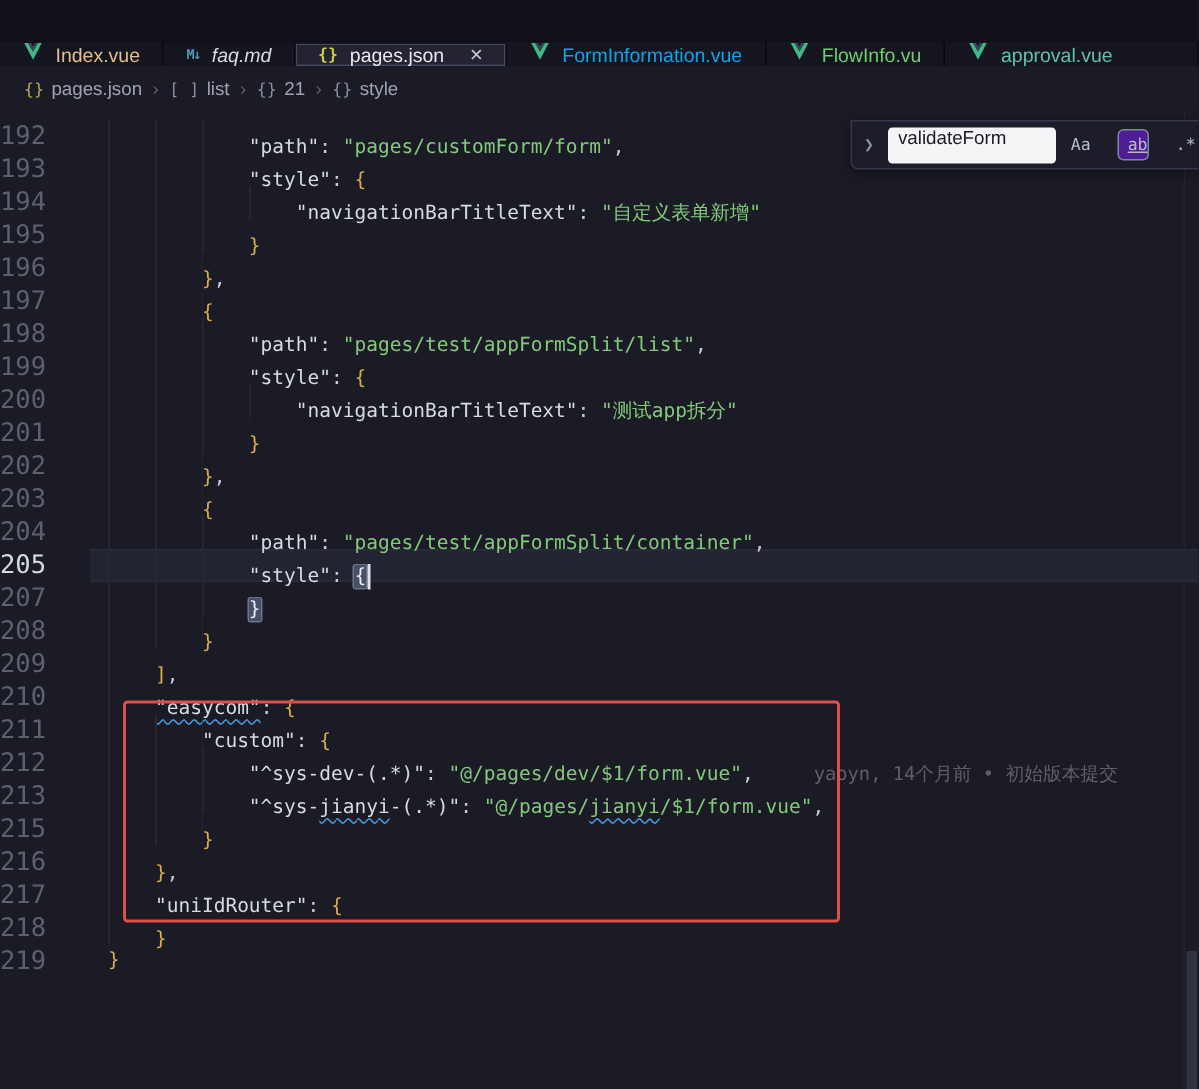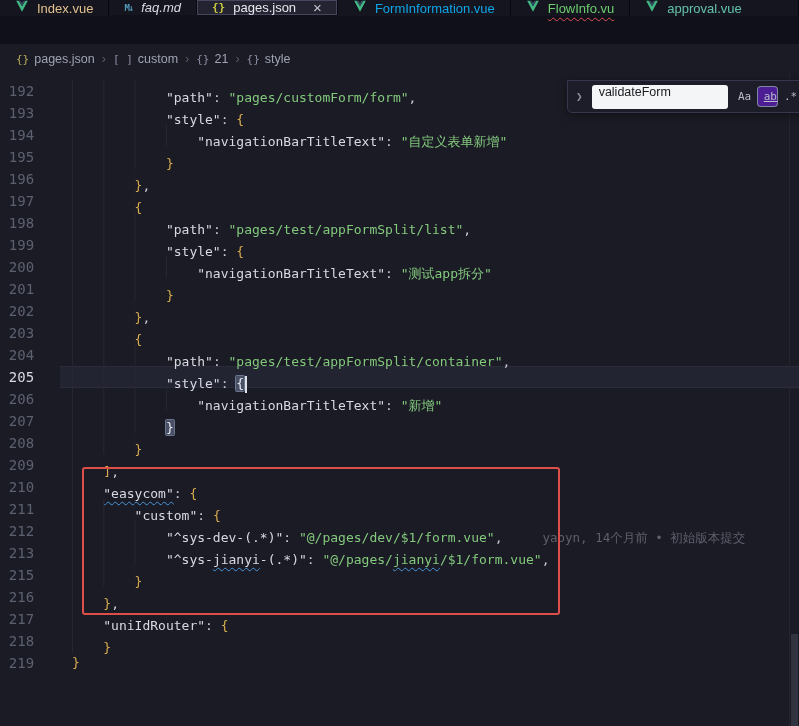--- a/index.html
+++ b/index.html
@@ -2,21 +2,21 @@
 <html><head>
 <meta charset="utf-8">
 <style>
   * { box-sizing: border-box; margin: 0; padding: 0; }
   html,body { width:799px; height:726px; overflow:hidden; background:#1b1b26; }
   body { font-family:"Liberation Sans", sans-serif; }
 
   .app { position:relative; width:799px; height:726px; background:#1b1b26; overflow:hidden; }
 
   
-  .tabbar { height:44px; background:#10101a; display:flex; align-items:flex-start; overflow:hidden; }
+  .tabbar { height:44px; background:#10101a; display:flex; align-items:flex-end; overflow:hidden; }
   .tab { display:flex; align-items:center; gap:8px; padding:0 15px; background:#15151f;
          border-right:1px solid #07070d; font-size:13px; cursor:pointer; white-space:nowrap; position:relative; }
   .tab:last-child { flex:1 0 auto; }
   .tab.active { background:#232331; box-shadow:inset 0 0 0 1px #46465f; }
   .tab .label.italic { font-style:italic; }
   .tab.error .label { text-decoration:underline wavy #e05050 1px; text-underline-offset:4px; }
   .tab .close { margin-left:9px; color:#c3c6d0; font-size:15px; line-height:1; }
   .fi { font-family:"DejaVu Sans Mono", monospace; font-weight:bold; }
   .fi-md { color:#519aba; font-size:9px; letter-spacing:-1px; }
   .fi-json { color:#cbcb41; font-size:11px; }
@@ -26,21 +26,21 @@
                 padding-left:16px; gap:7px; font-size:12.5px; color:#9fa3b2; }
   .bc-item { display:flex; align-items:center; gap:5px; cursor:pointer; }
   .bc-ic { font-family:"DejaVu Sans Mono", monospace; font-size:11px; color:#8b8fa3; }
   .bc-ic.json-file { color:#b8a95a; }
   .bc-sep { color:#5e5e6c; }
 
   
   .editor { position:relative; height:652px; padding-top:6px;
             font-family:"DejaVu Sans Mono", monospace; font-size:13px; }
   .row { display:flex; height:22px; line-height:22px; }
-  .ln { flex:none; width:60px; text-align:center; padding-right:17px; color:#5c6170; font-size:14px; cursor:pointer; }
+  .ln { flex:none; width:60px; text-align:left; padding-right:17px; color:#5c6170; font-size:17px; cursor:pointer; }
   .row.cur .ln { color:#d6d9e1; }
   .code { flex:1; white-space:pre; padding-left:12px; color:#c7cbd4; cursor:text; }
   .row.cur .code { background:rgba(125,135,170,0.09);
                    box-shadow:inset 0 1px 0 rgba(255,255,255,0.04), inset 0 -1px 0 rgba(255,255,255,0.04); }
   .tok.ws { display:inline-block; height:100%;
             background-image:linear-gradient(to right,#262634 1px, transparent 1px);
             background-size:4ch 100%; }
   .tok.k { color:#d7dae2; }
   .tok.s { color:#83c97c; }
   .tok.p { color:#c7cbd4; }
@@ -57,21 +57,21 @@
   
   .findw { position:absolute; top:6px; right:-8px; width:240px; height:33px; z-index:5;
            background:#1d1d29; border:1px solid #36364c; border-radius:0 0 5px 5px;
            display:flex; align-items:center; padding:0 6px; gap:7px;
            box-shadow:0 2px 8px rgba(0,0,0,0.4); }
   .chev { color:#9093a2; font-size:11px; padding:0 2px; cursor:pointer; }
   .find-input-box { background:#f4f5f7; border-radius:3px; height:24px; width:142px;
                     display:flex; align-items:flex-start; padding:0 7px; }
   .find-input-box input { border:none; outline:none; background:transparent; width:100%;
                           color:#1b1b20; font-size:12.5px; font-family:"Liberation Sans", sans-serif; }
-  .toggles { display:flex; gap:4px; align-items:center; }
+  .toggles { display:flex; gap:16px; align-items:center; }
   .tg { width:19px; height:19px; line-height:19px; text-align:center; font-size:11px;
         color:#b9bdc9; border-radius:3px; cursor:pointer;
         font-family:"DejaVu Sans Mono", monospace; }
   .tg.active { background:#4c1d95; box-shadow:0 0 0 1px #8286a0;text-align:right; }
   .tg.whole-word { text-decoration:underline; }
 
   
   .sb { position:absolute; top:0; right:0; bottom:0; width:10px; border-left:1px solid #24242f; }
   .sb .thumb { position:absolute; bottom:0; left:1px; right:1px; height:92px; background:rgba(130,135,160,0.22); }
 </style>
@@ -119,21 +119,21 @@
       </div>
     </div>
   <div class="breadcrumb" id="breadcrumb">
       <span class="bc-item">
         <span class="bc-ic json-file">{}</span>
         <span>pages.json</span>
       </span>
       <span class="bc-sep">›</span>
       <span class="bc-item">
         <span class="bc-ic symbol-array">[ ]</span>
-        <span>custom</span>
+        <span>list</span>
       </span>
       <span class="bc-sep">›</span>
       <span class="bc-item">
         <span class="bc-ic symbol-object">{}</span>
         <span>21</span>
       </span>
       <span class="bc-sep">›</span>
       <span class="bc-item">
         <span class="bc-ic symbol-object">{}</span>
         <span>style</span>
@@ -189,24 +189,20 @@
           <div class="ln">203</div>
           <div class="code"><span class="tok ws" style="width: 8ch;"></span><span class="tok b">{</span></div>
         </div>
         <div class="row">
           <div class="ln">204</div>
           <div class="code"><span class="tok ws" style="width: 12ch;"></span><span class="tok k">"path"</span><span class="tok p">: </span><span class="tok s">"pages/test/appFormSplit/container"</span><span class="tok p">,</span></div>
         </div>
         <div class="row cur">
           <div class="ln">205</div>
           <div class="code"><span class="tok ws" style="width: 12ch;"></span><span class="tok k">"style"</span><span class="tok p">: </span><span class="tok b box">{</span><span class="cursor"></span></div>
-        </div>
-        <div class="row">
-          <div class="ln">206</div>
-          <div class="code"><span class="tok ws" style="width: 16ch;"></span><span class="tok k">"navigationBarTitleText"</span><span class="tok p">: </span><span class="tok s">"新增"</span></div>
         </div>
         <div class="row">
           <div class="ln">207</div>
           <div class="code"><span class="tok ws" style="width: 12ch;"></span><span class="tok b box">}</span></div>
         </div>
         <div class="row">
           <div class="ln">208</div>
           <div class="code"><span class="tok ws" style="width: 8ch;"></span><span class="tok b">}</span></div>
         </div>
         <div class="row">

